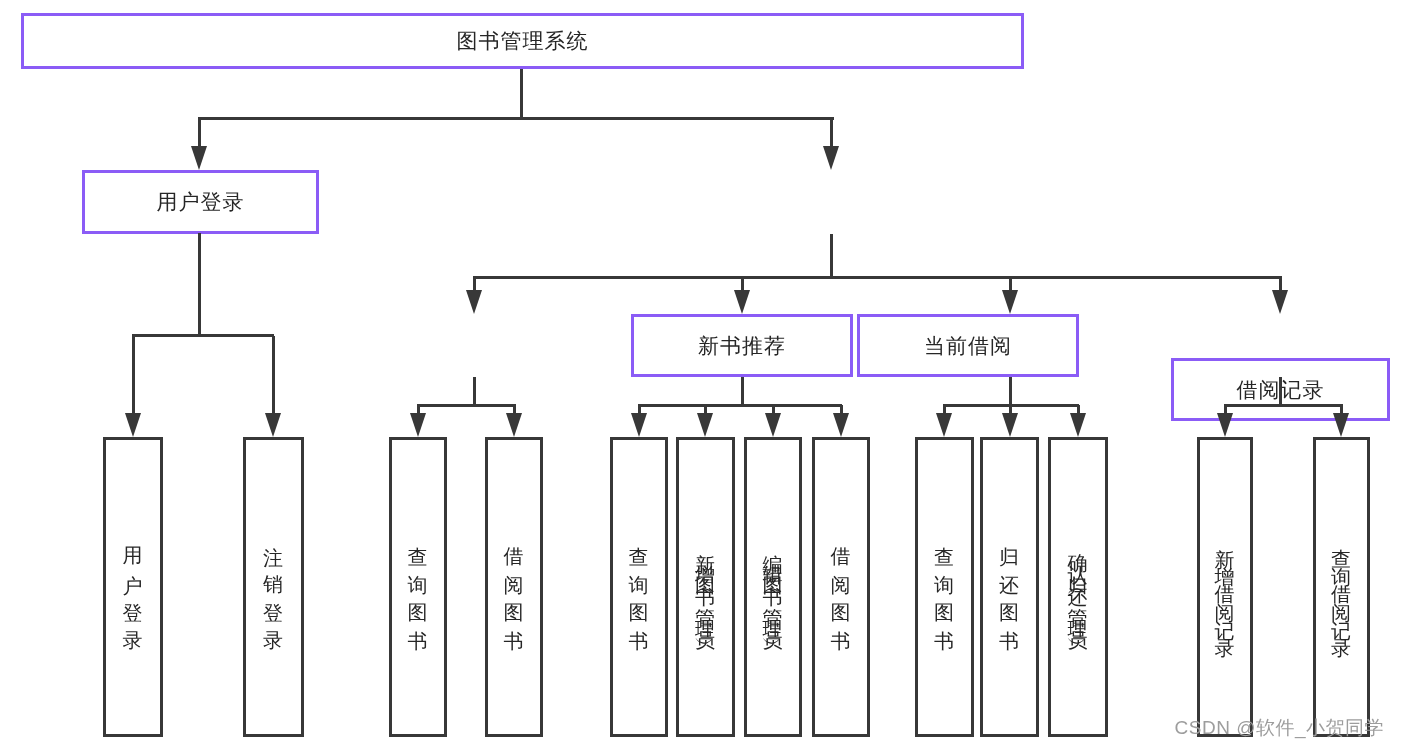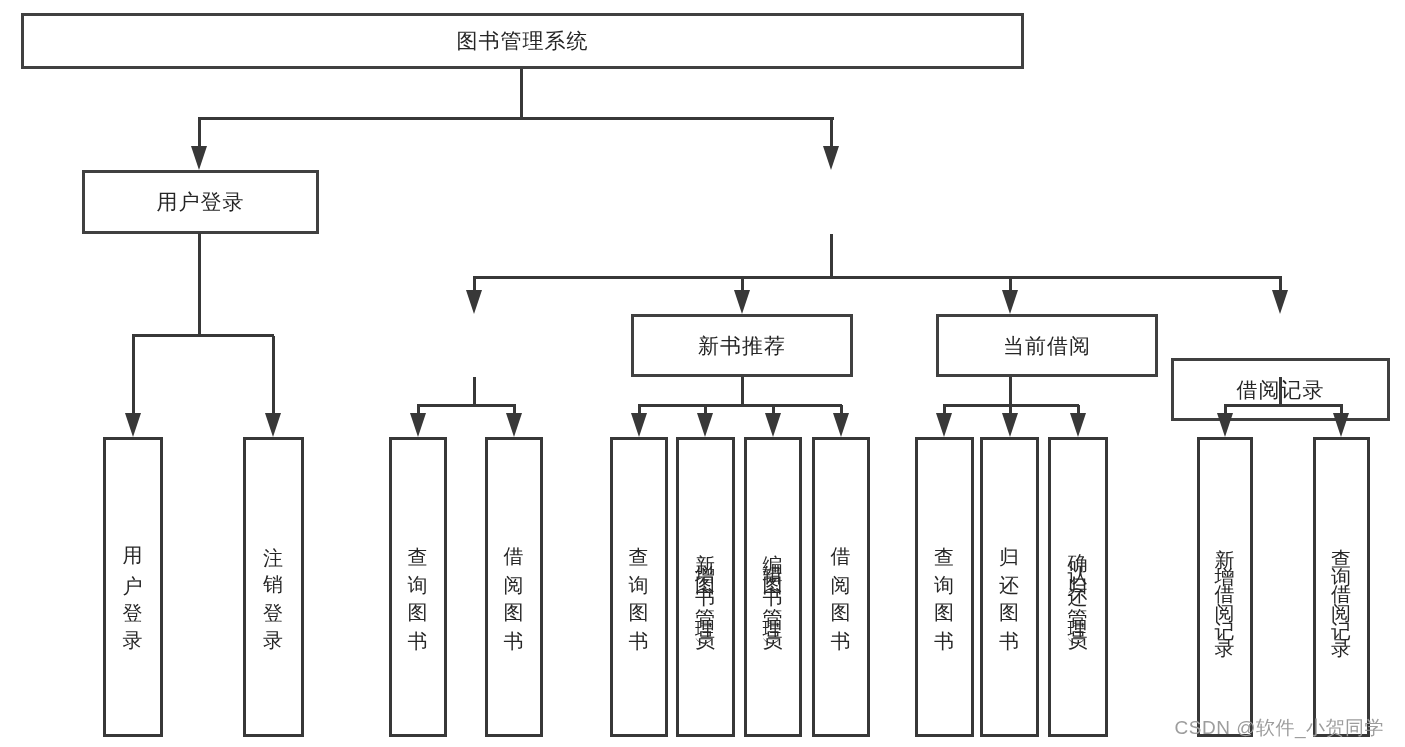--- a/index.html
+++ b/index.html
@@ -3,21 +3,21 @@
 <meta charset="utf-8">
 <style>
   html,body { margin:0; padding:0; background:#ffffff; }
   .stage {
     position:relative; width:1405px; height:747px; background:#ffffff;
     font-family:"Liberation Sans","DejaVu Sans",sans-serif; color:#262626;
     overflow:hidden;
   }
   .box {
     position:absolute; box-sizing:border-box;
-    border:3px solid #404040; background:#ffffff;
+    border:3px solid #8b5cf6; background:#ffffff;
     display:flex; align-items:center; justify-content:center;
     font-size:21px; letter-spacing:1px; white-space:nowrap;
   }
   .vbox {
     position:absolute; box-sizing:border-box;
     border:3px solid #383838; background:#ffffff;
     display:flex; align-items:center; justify-content:center;
   }
   .vtext {
     writing-mode:vertical-rl; text-orientation:mixed;
@@ -70,21 +70,21 @@
   <div class="vline" style="left:741px;top:278px;height:15px;"></div>
   <div class="arrow" style="left:734px;top:290px;"></div>
   <div class="vline" style="left:1009px;top:278px;height:15px;"></div>
   <div class="arrow" style="left:1002px;top:290px;"></div>
   <div class="vline" style="left:1279px;top:278px;height:15px;"></div>
   <div class="arrow" style="left:1272px;top:290px;"></div>
 
   <div class="box" style="left:631px;top:314px;width:222px;height:63px;">
     <span>新书推荐</span>
   </div>
-  <div class="box" style="left:936px;top:314px;width:222px;height:63px;">
+  <div class="box" style="left:857px;top:314px;width:222px;height:63px;">
     <span>当前借阅</span>
   </div>
   <div class="box" style="left:1171px;top:314px;width:219px;height:63px;margin-top:44px;">
     <span>借阅记录</span>
   </div>
 
   <div class="vline" style="left:473px;top:377px;height:29px;"></div>
   <div class="hline" style="left:417px;top:404px;width:99px;"></div>
   <div class="vline" style="left:417px;top:405px;height:11px;"></div>
   <div class="arrow" style="left:410px;top:413px;"></div>

